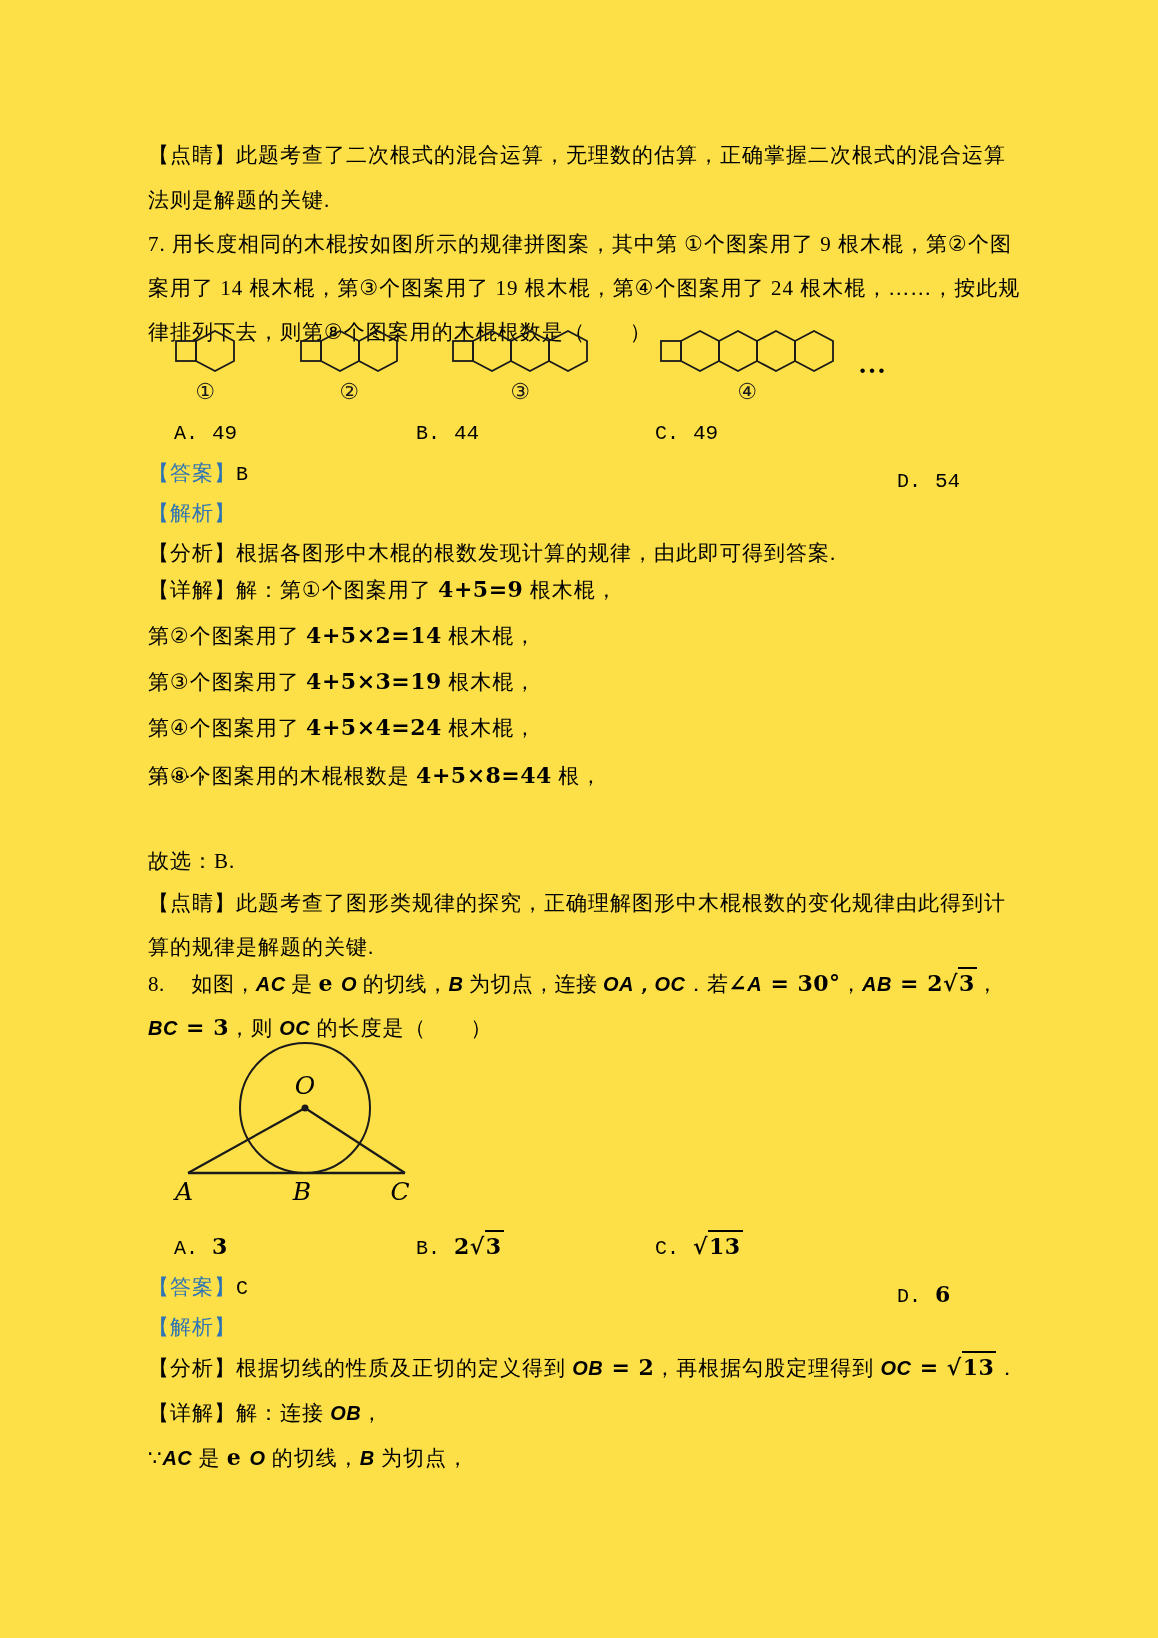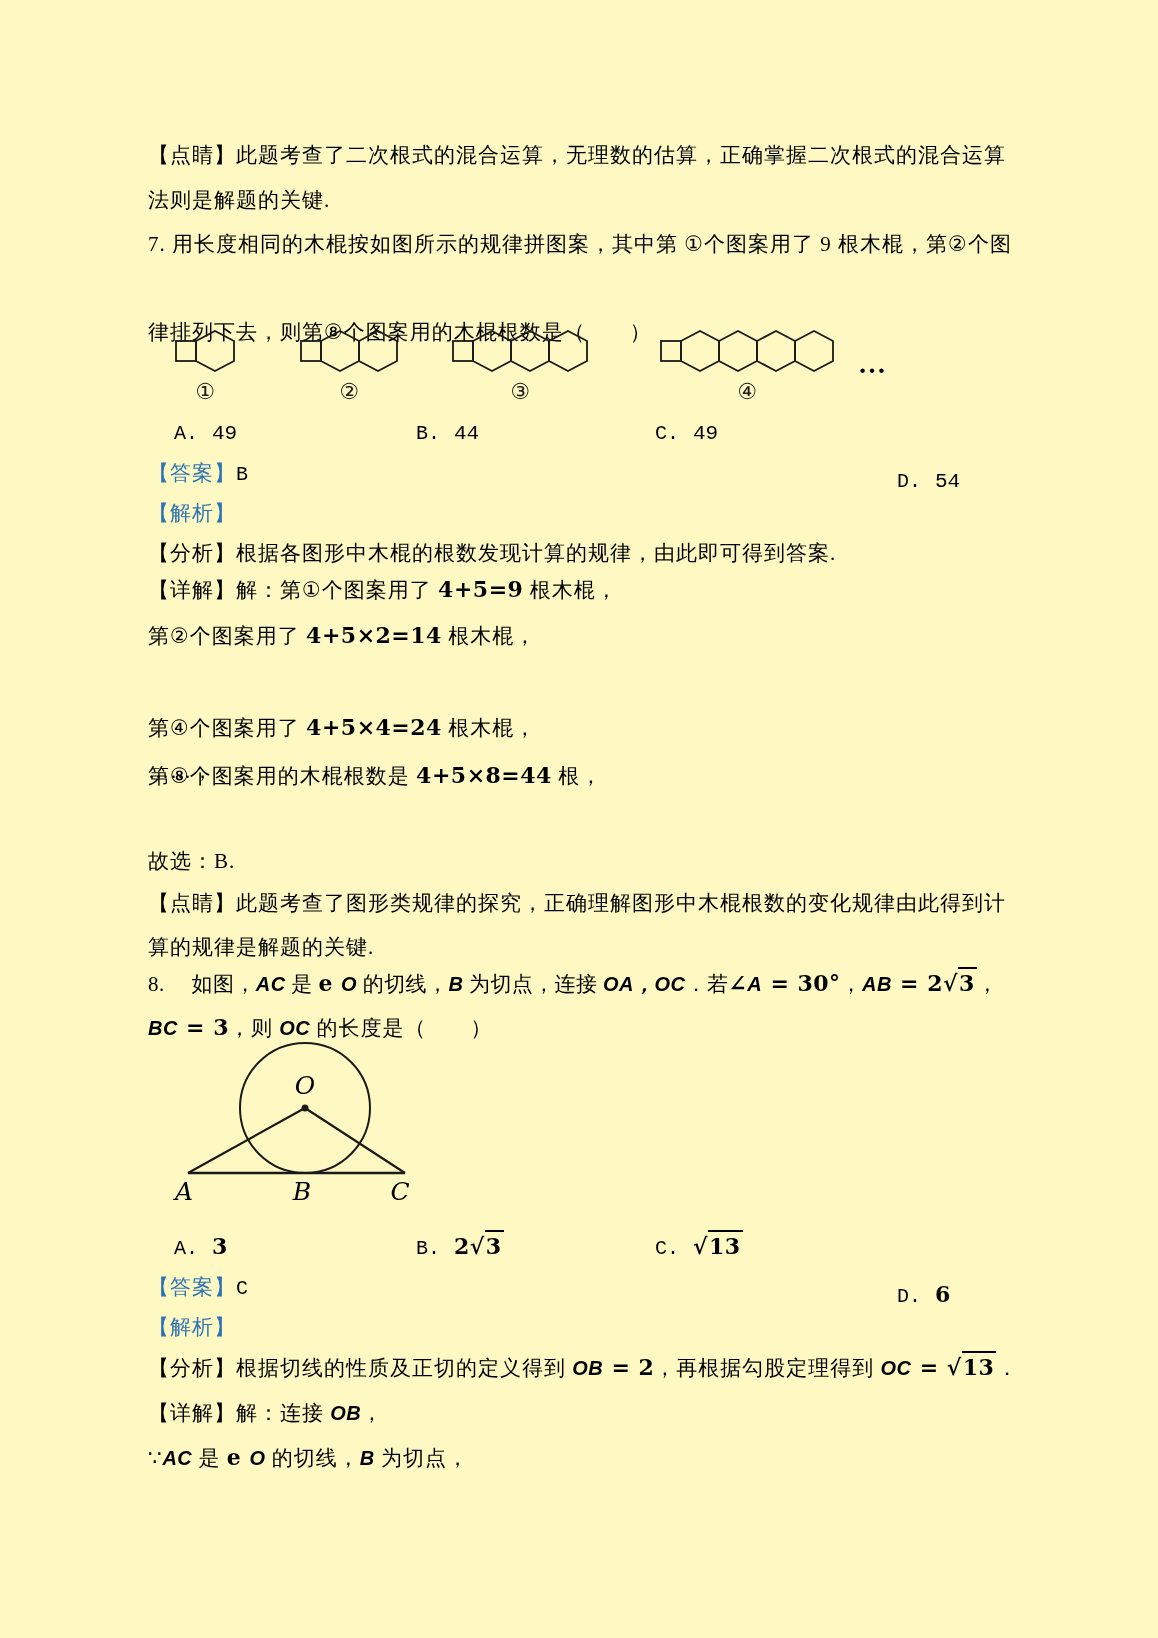--- a/index.html
+++ b/index.html
@@ -1,17 +1,17 @@
 <!DOCTYPE html>
 <html><head>
 <meta charset="utf-8">
 <style>
   html,body { margin:0; padding:0; background:#ffffff; }
   .page {
-    position:relative; width:1158px; height:1638px; background:#fef9c3;
+    position:relative; width:1158px; height:1638px; background:#fde047;
     font-family:"Liberation Serif","DejaVu Serif","DejaVu Sans",serif;
     color:#000; overflow:hidden;
   }
   .line {
     position:absolute; left:148px; width:880px;
     font-size:21px; letter-spacing:1px; white-space:nowrap; line-height:30px;
   }
   .tag { color:#2E74B5; }
   .mono { font-family:"Liberation Mono","DejaVu Sans Mono",monospace; font-size:20px; }
   
@@ -49,20 +49,21 @@
 </style>
 </head>
 <body>
 
 <div class="page">
 
   <div class="line" style="top:140px"><span>【点睛】此题考查了二次根式的混合运算，无理数的估算，正确掌握二次根式的混合运算</span></div>
   <div class="line" style="top:185px"><span>法则是解题的关键.</span></div>
 
   <div class="line" style="top:229px"><span>7. 用长度相同的木棍按如图所示的规律拼图案，其中第 ①个图案用了 9 根木棍，第②个图</span></div>
+  <div class="line" style="top:273px"><span>案用了 14 根木棍，第③个图案用了 19 根木棍，第④个图案用了 24 根木棍，……，按此规</span></div>
   <div class="line" style="top:317px"><span>律排列下去，则第⑧个图案用的木棍根数是（　　）</span></div>
 
   <div class="figrow">
     <div class="fig" style="left:175px">
       <svg width="60" height="42" viewBox="0 0 60 42">
         <g fill="none" stroke="#1a1a1a" stroke-width="1.8">
           <rect x="1" y="11" width="20" height="20"></rect>
           <polygon points="21,11 40,1 59,11 59,31 40,41 21,31"></polygon>
         </g>
       </svg>
@@ -110,20 +111,21 @@
     <span class="opt o3"><span class="mono">C.</span><span class="ov q7optval">49</span></span>
     <span class="opt o4"><span class="mono">D.</span><span class="ov q7optval">54</span></span>
   </div>
 
   <div class="line" style="top:458px"><span class="tag">【答案】</span><span class="mono">B</span></div>
   <div class="line" style="top:498px"><span class="tag">【解析】</span></div>
   <div class="line" style="top:538px"><span>【分析】根据各图形中木棍的根数发现计算的规律，由此即可得到答案.</span></div>
 
   <div class="line" style="top:574px"><span>【详解】解：第①个图案用了 </span><span class="fq">4+5=9</span><span> 根木棍，</span></div>
   <div class="line" style="top:620px"><span>第②个图案用了 </span><span class="fq">4+5×2=14</span><span> 根木棍，</span></div>
+  <div class="line" style="top:666px"><span>第③个图案用了 </span><span class="fq">4+5×3=19</span><span> 根木棍，</span></div>
   <div class="line" style="top:712px"><span>第④个图案用了 </span><span class="fq">4+5×4=24</span><span> 根木棍，</span></div>
   <div class="line" style="top:756px"><span>……，</span></div>
   <div class="line" style="top:760px"><span>第⑧个图案用的木棍根数是 </span><span class="fq">4+5×8=44</span><span> 根，</span></div>
   <div class="line" style="top:846px"><span>故选：B.</span></div>
 
   <div class="line" style="top:888px"><span>【点睛】此题考查了图形类规律的探究，正确理解图形中木棍根数的变化规律由此得到计</span></div>
   <div class="line" style="top:932px"><span>算的规律是解题的关键.</span></div>
 
   <div class="line" style="top:968px; letter-spacing:0.4px">
     <span>8.　  如图，</span><span class="fi">AC</span><span> 是 </span><span class="fq">e </span><span class="fi">O</span><span> 的切线，</span><span class="fi">B</span><span> 为切点，连接 </span><span class="fi">OA，OC</span><span>．若</span><span class="fq">∠</span><span class="fi">A</span><span class="fq"> = 30°</span><span>，</span><span class="fi">AB</span><span class="fq"> = 2</span><span class="fq"><span class="sqrtsign">√</span><span class="rad">3</span></span><span>，</span>

